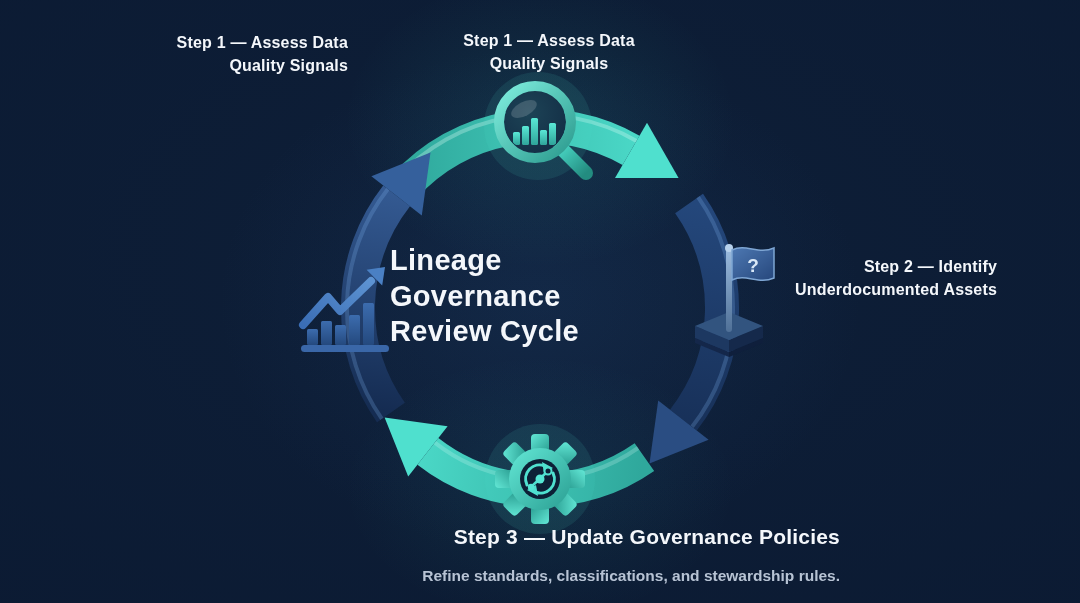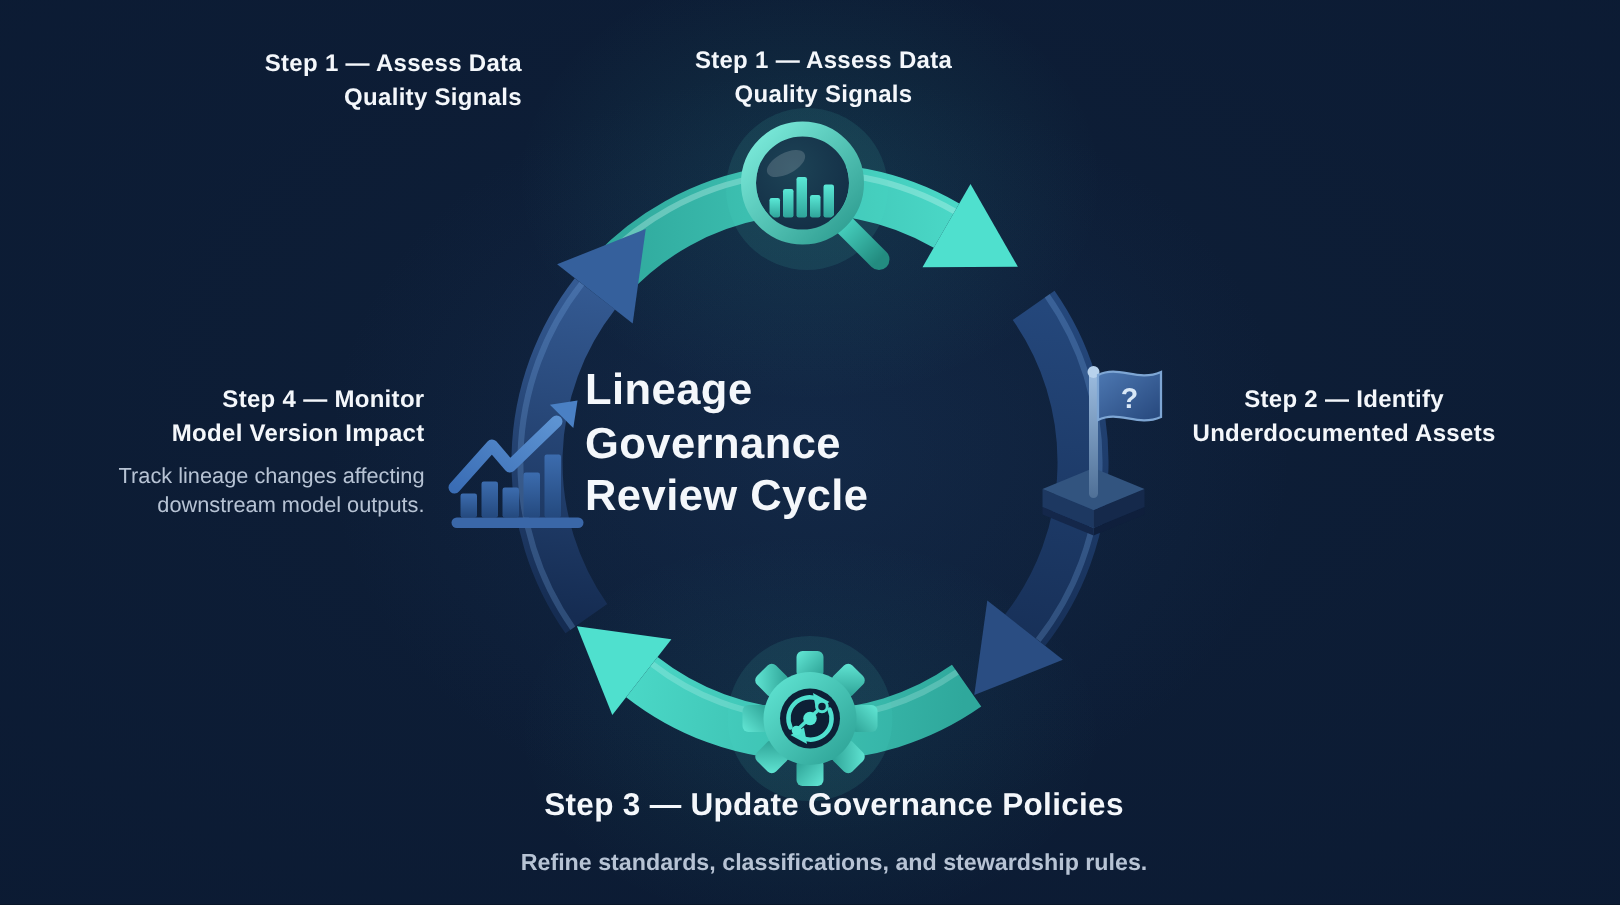--- a/index.html
+++ b/index.html
@@ -24,23 +24,23 @@
   .heading{
     font-weight:bold;font-size:16px;line-height:23px;
     color:var(--heading-text);white-space:pre-line;letter-spacing:.2px;
   }
   .sub{
     font-size:14.5px;line-height:19px;margin-top:8px;
     color:var(--body-text);white-space:pre-line;
   }
   .label-step1-side{top:31px;right:732px;text-align:right;}
   .label-step1-top{top:29px;left:409px;width:280px;text-align:center;}
-  .label-step2{top:255px;left:795px;text-align:center;}
+  .label-step2{top:255px;left:795px;text-align:right;}
   .label-step4{top:255px;right:797px;text-align:right;}
-  .label-step3{top:524px;left:256px;width:600px;text-align:center;}
+  .label-step3{top:524px;left:240px;width:600px;text-align:right;}
   .label-step3 .heading{font-size:21px;line-height:26px;}
   .label-step3 .sub{font-size:15.5px;margin-top:16px;font-weight:bold;}
   .center-title{
     position:absolute;top:243px;left:390px;width:300px;
     font-size:29px;line-height:35.5px;font-weight:bold;color:var(--heading-text);
     white-space:pre-line;letter-spacing:.3px;
   }
   .brand{
     position:absolute;right:30px;bottom:15px;display:flex;align-items:center;
     font-size:25px;font-weight:bold;letter-spacing:2.5px;color:var(--brand-text);
@@ -212,25 +212,19 @@
   <div class="label label-step2">
     <div class="heading">Step 2 — Identify
 Underdocumented Assets</div>
   </div>
 
   <div class="label label-step3">
     <div class="heading">Step 3 — Update Governance Policies</div>
     <div class="sub">Refine standards, classifications, and stewardship rules.</div>
   </div>
 
-  <div class="label label-step4">
-    <div class="heading">Step 4 — Monitor
-Model Version Impact</div>
-    <div class="sub">Track lineage changes affecting
-downstream model outputs.</div>
-  </div>
 
   <div class="center-title">Lineage
 Governance
 Review Cycle</div>
 
 
 </div>
 
 </body></html>

